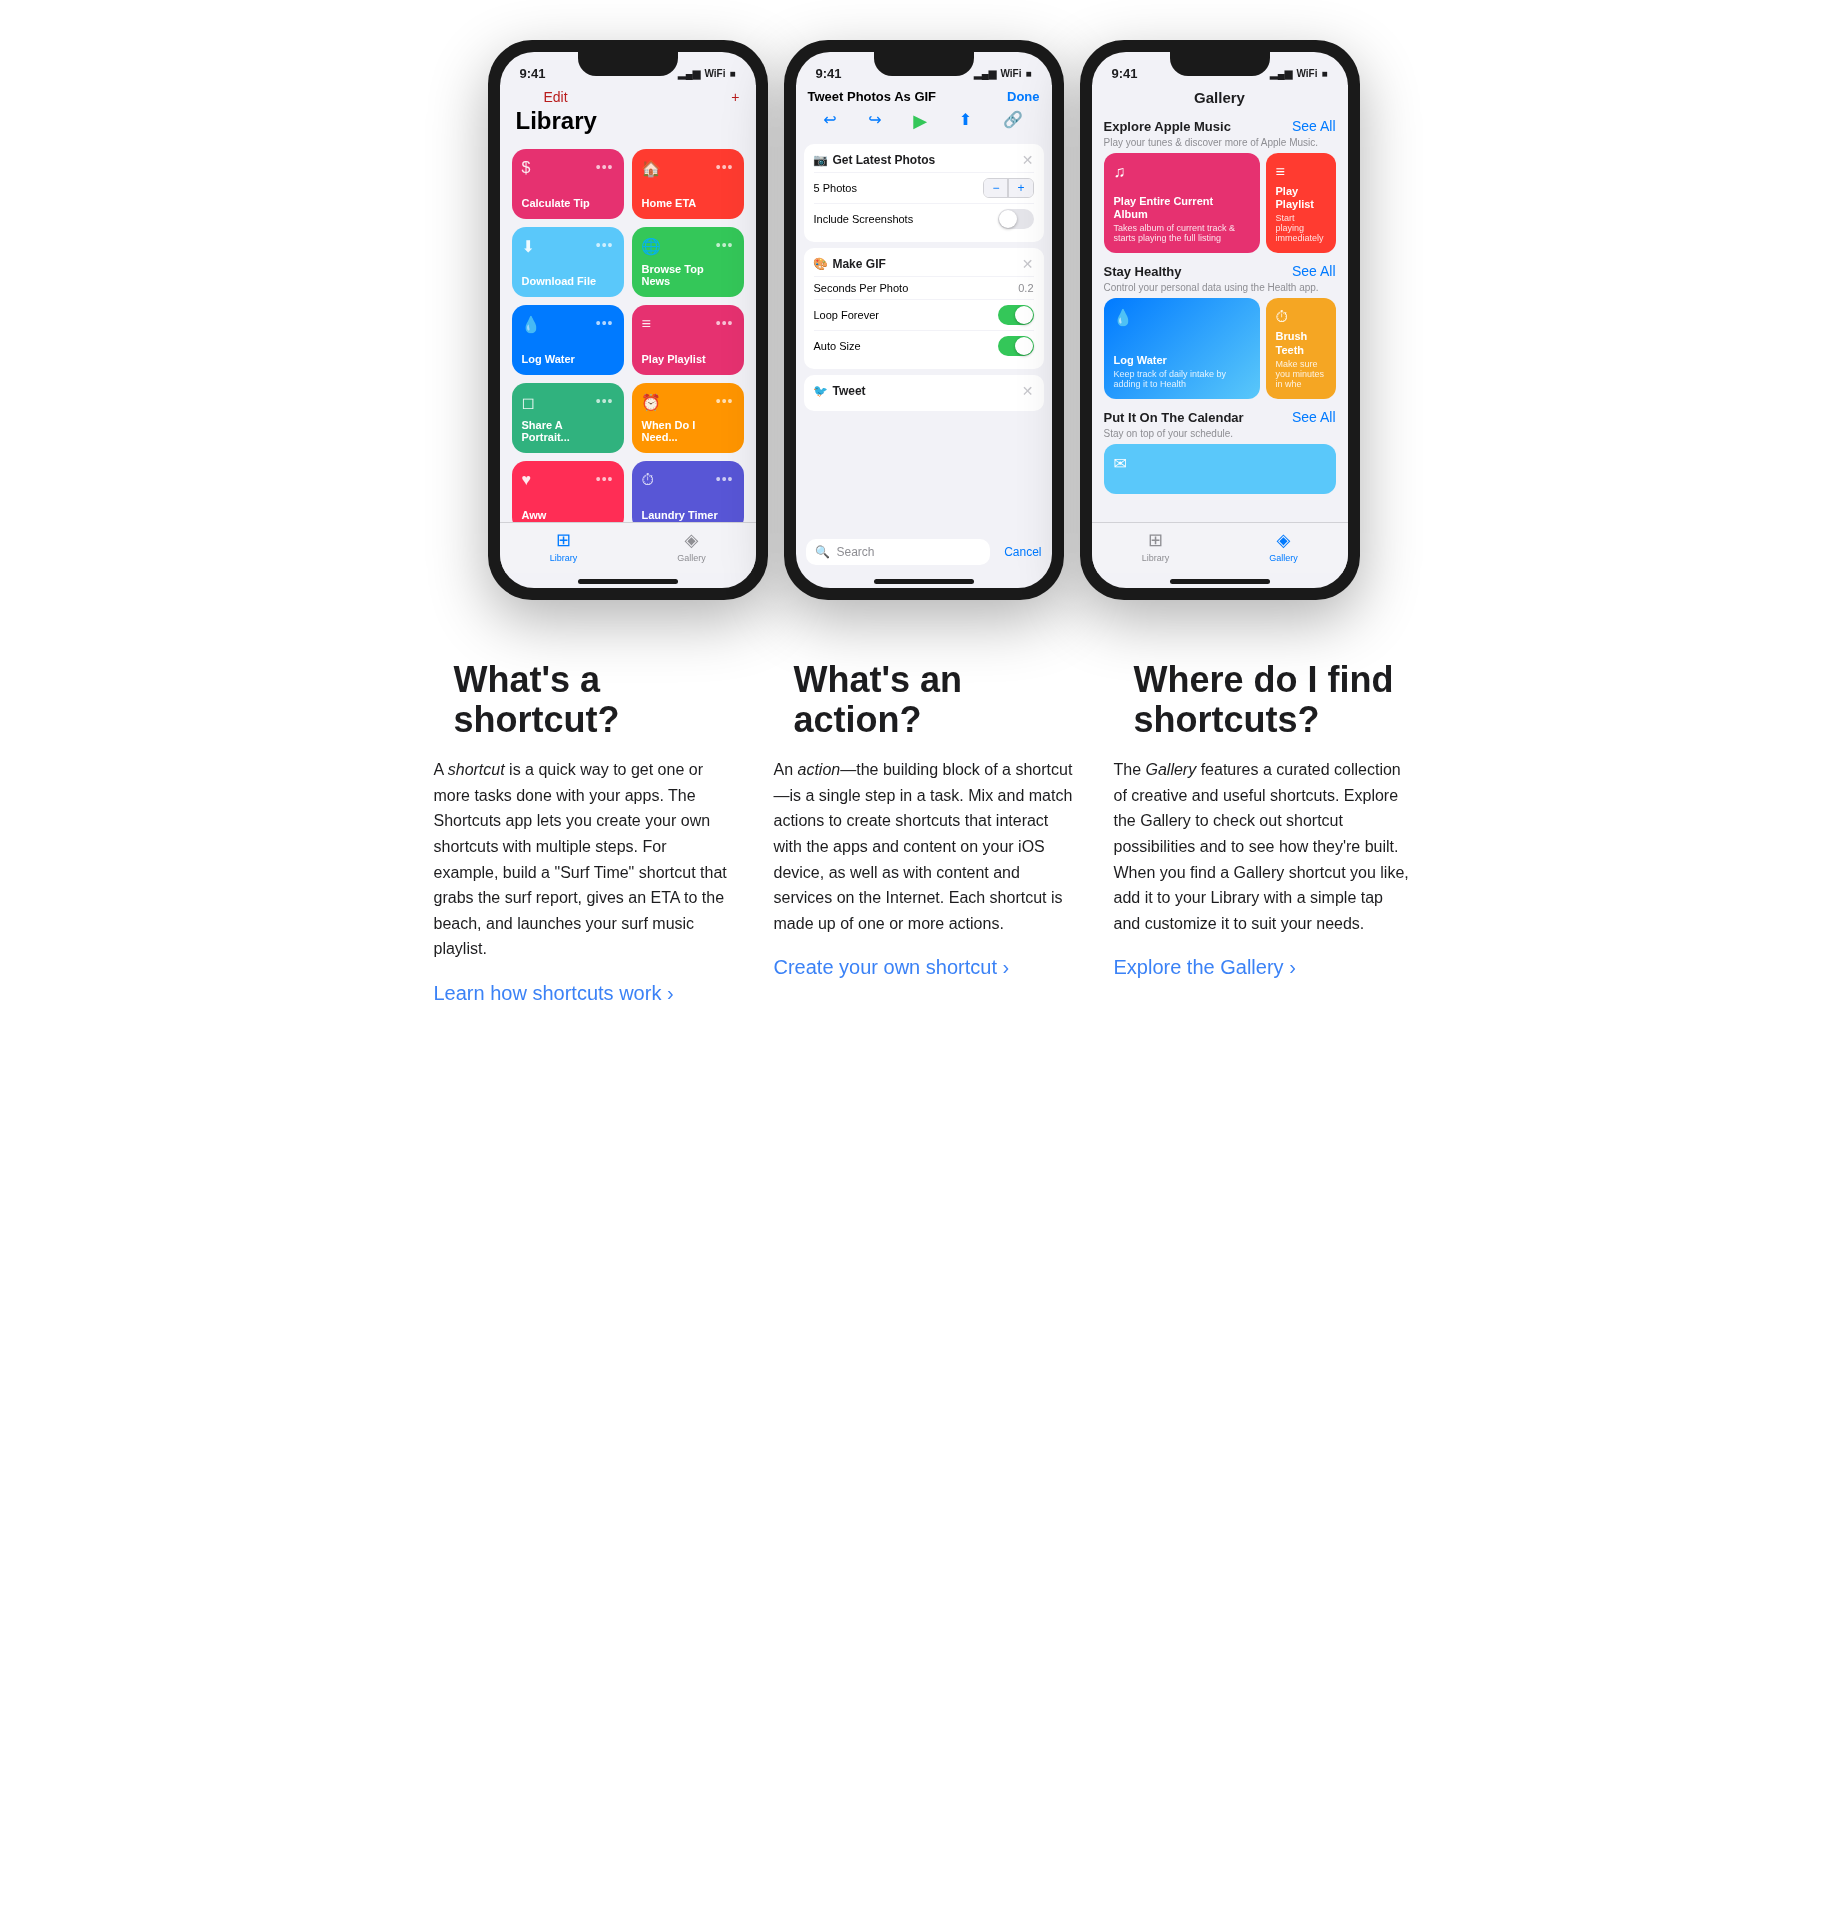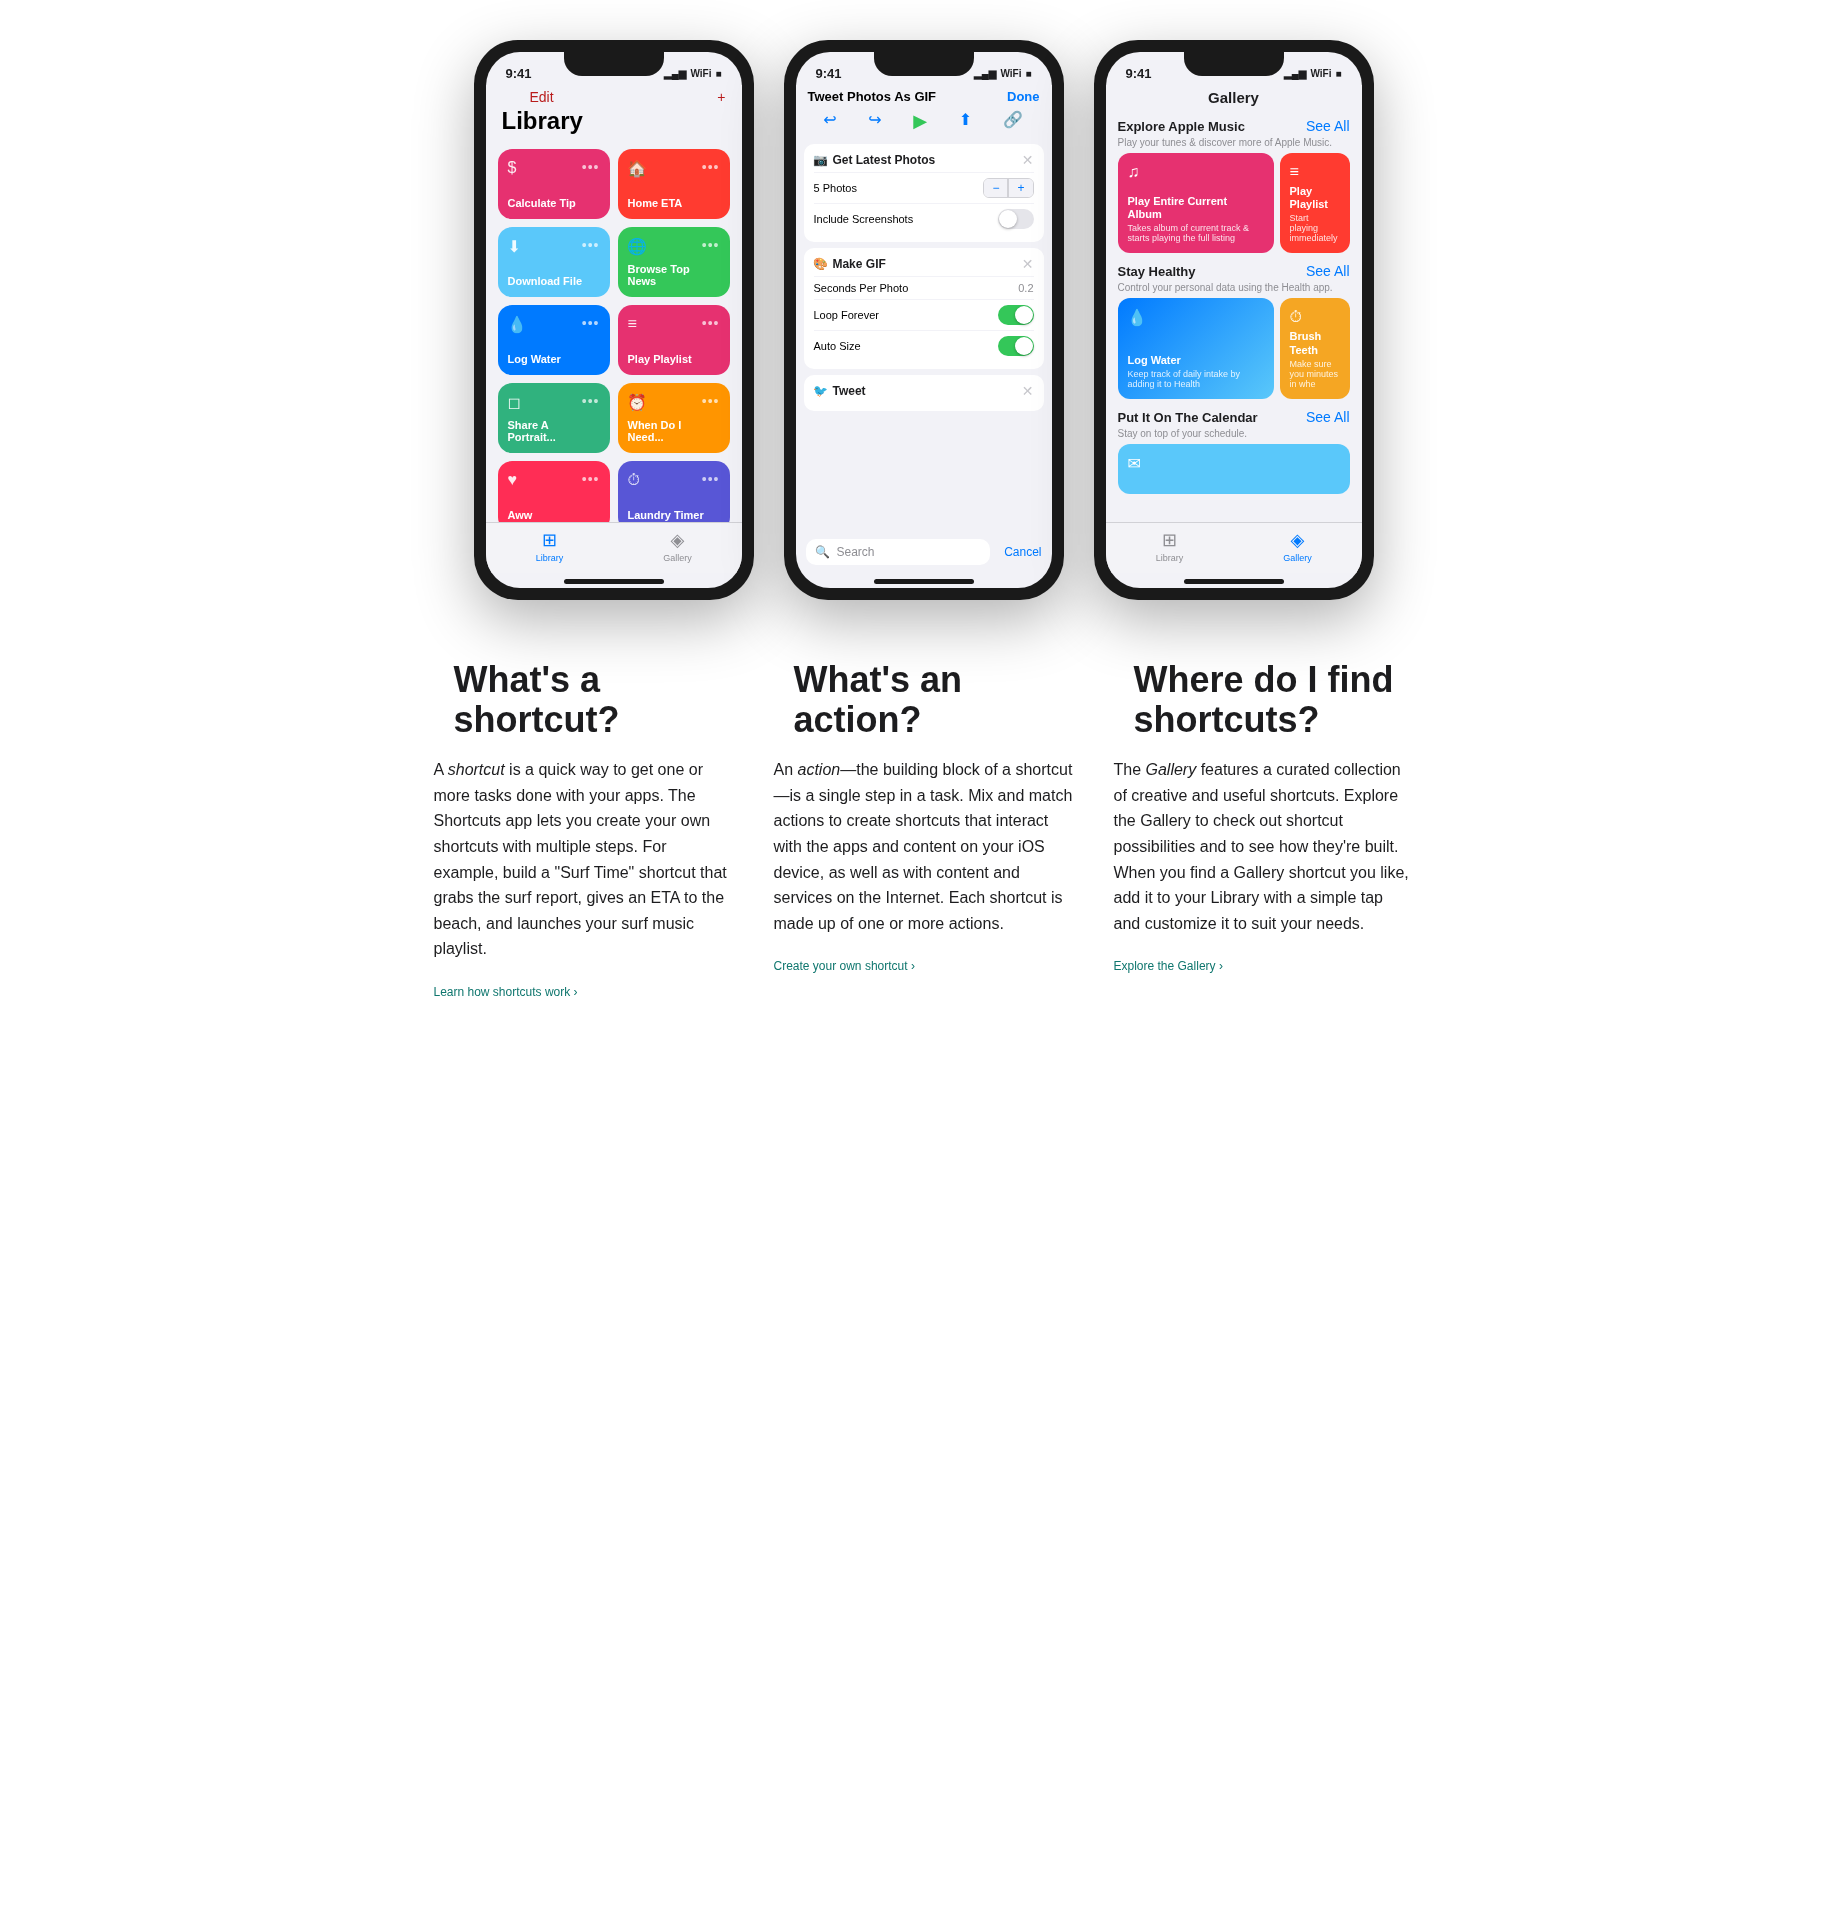--- a/index.html
+++ b/index.html
@@ -12,21 +12,21 @@
     .page-wrapper {
       max-width: 1100px;
       margin: 0 auto;
       padding: 40px 20px 60px;
     }
 
     
     .phones-row {
       display: flex;
       justify-content: center;
-      gap: 30px;
+      gap: 16px;
       margin-bottom: 60px;
     }
 
     
     .phone {
       width: 280px;
       height: 560px;
       background: #1a1a1a;
       border-radius: 44px;
       padding: 12px;
@@ -314,22 +314,22 @@
       margin-left: 20px;
     }
     .info-body {
       font-size: 16px;
       line-height: 1.6;
       color: #1d1d1f;
       margin-bottom: 20px;
     }
     .info-body em { font-style: italic; font-weight: 400; text-align: center; }
     .info-link {
-      color: #0f766e;
-      font-size: 12px;
+      color: #3b82f6;
+      font-size: 20px;
       text-decoration: none;
       cursor: pointer;
     }
 
     .phone-home-indicator {
       height: 5px;
       width: 100px;
       background: #1a1a1a;
       border-radius: 3px;
       margin: 6px auto 4px;

